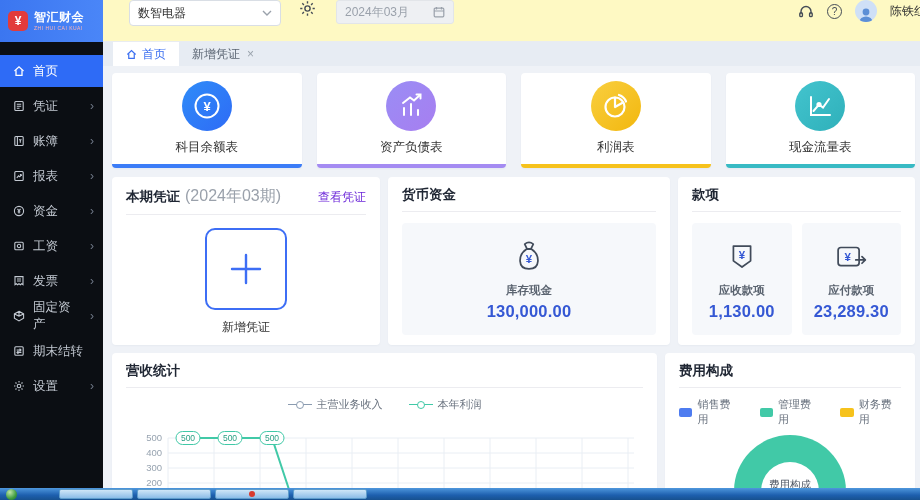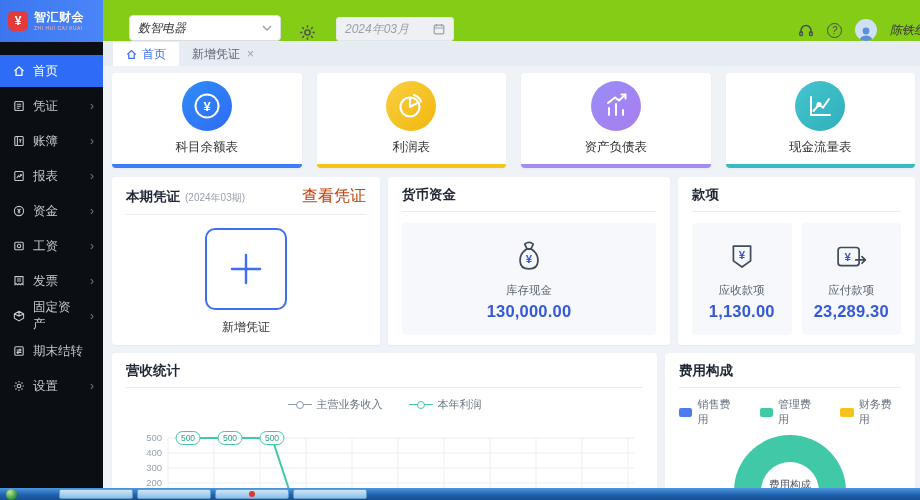--- a/index.html
+++ b/index.html
@@ -7,22 +7,22 @@
   .screen { position:relative; width:920px; height:500px; overflow:hidden; background:#eff2f7; }
 
   
   .logo-box { position:absolute; left:0; top:0; width:103px; height:42px; z-index:3;
     background:linear-gradient(90deg,#3b76f0,#4a86f8); display:flex; align-items:center; gap:6px; padding-left:8px; }
   .logo-mark { width:20px; height:20px; background:#e23b3b; border-radius:5px; color:#fff;
     display:flex; align-items:center; justify-content:center; font-weight:bold; font-size:12px; flex:none; }
   .logo-title { color:#fff; font-size:12px; font-weight:bold; letter-spacing:.5px; line-height:1.15; white-space:nowrap; }
   .logo-sub { color:#ffb4b4; font-size:5px; letter-spacing:.5px; white-space:nowrap; }
 
-  .topbar { position:absolute; left:103px; top:0; right:0; height:42px; background:#84cc16;
-    border-bottom:1px solid #e9ecf0; display:flex; align-items:flex-end; padding:0 0 0 26px;font-style:italic; }
+  .topbar { position:absolute; left:103px; top:0; right:0; height:42px; background:#fef9c3;
+    border-bottom:1px solid #e9ecf0; display:flex; align-items:flex-start; padding:0 0 0 26px; }
   .select { width:152px; height:26px; border:1px solid #d9dee5; border-radius:4px; background:#fff;
     display:flex; align-items:center; justify-content:space-between; padding:0 8px; font-size:12px; color:#333; cursor:pointer; }
   .gear-btn { margin-left:18px; color:#454c56; display:flex; }
   .datebox { margin-left:20px; height:24px; background:#eef0f3; border:1px solid #e2e5e9; border-radius:3px;
     display:flex; align-items:center; gap:24px; padding:0 8px; font-size:12px; color:#9aa1ab; }
   .top-right { margin-left:auto; display:flex; align-items:center; gap:13px; padding-right:0; }
   .tr-icon { color:#454c56; display:flex; }
   .help-circle { width:15px; height:15px; border:1.3px solid #454c56; border-radius:50%; font-size:10px;
     display:flex; align-items:center; justify-content:center; color:#454c56; }
   .avatar { width:22px; height:22px; border-radius:50%; background:#cfe0f7; display:flex; align-items:flex-end; justify-content:center; overflow:hidden; }
@@ -58,32 +58,32 @@
   .card.c2 { border-color:#f6c21c; } .cicon.i2 { background:linear-gradient(135deg,#f9cf3f,#f2b70e); }
   .card.c3 { border-color:#38bac4; } .cicon.i3 { background:linear-gradient(135deg,#43c4ce,#2fb0ba); }
 
   .row2 { display:flex; gap:8px; height:168px; margin-bottom:8px; }
   .row3 { display:flex; gap:8px; height:200px; }
   .panel { background:#fff; border-radius:4px; padding:9px 14px; box-shadow:0 1px 2px rgba(30,60,110,.04); }
   .p-voucher { width:268px; } .p-funds { width:282px; } .p-pay { flex:1; }
   .p-rev { width:545px; } .p-exp { flex:1; }
   .panel-head { display:flex; align-items:baseline; border-bottom:1px solid #ececf0; padding-bottom:7px; }
   .panel-title { font-size:13.5px; font-weight:bold; color:#1f2633; }
-  .panel-period { font-size:10px; color:#9aa1ab; margin-left:5px; }
-  .panel-link { margin-left:auto; font-size:16px; color:#c2410c; cursor:pointer; }
+  .panel-period { font-size:16px; color:#9aa1ab; margin-left:5px; }
+  .panel-link { margin-left:auto; font-size:12px; color:#6d28d9; cursor:pointer; }
 
   .vbody { display:flex; flex-direction:column; align-items:center; padding-top:13px; }
   .plus-btn { width:82px; height:82px; border:2px solid #3d6ef5; border-radius:10px;
     display:flex; align-items:center; justify-content:center; cursor:pointer; background:#fff; }
   .add-label { margin-top:9px; font-size:12px; color:#333; }
 
   .stat-row { display:flex; gap:10px; margin-top:11px; }
   .stat-box { flex:1; background:#f6f8fb; border-radius:4px; height:112px; display:flex;
     flex-direction:column; align-items:center; justify-content:center; gap:4px; }
-  .stat-label { font-size:11.5px; color:#5b6470; }
+  .stat-label { font-size:11.5px; color:#5b6470;font-weight:bold; }
   .stat-amount { font-size:16.5px; font-weight:bold; color:#3558d4; letter-spacing:.2px; }
 
   .chart-legend { display:flex; justify-content:center; gap:26px; margin-top:9px; font-size:11px; color:#6b7480; }
   .lg-item { display:flex; align-items:center; gap:5px; cursor:pointer; }
   .mk { width:24px; height:8px; position:relative; }
   .mk::before { content:''; position:absolute; left:0; right:0; top:3px; border-top:1.5px solid currentColor; }
   .mk::after { content:''; position:absolute; left:8px; top:0; width:6px; height:6px;
     border:1.5px solid currentColor; border-radius:50%; background:#fff; }
   .mk-gray { color:#8a9bb0; } .mk-teal { color:#41c9a7; }
 
@@ -285,39 +285,39 @@
     <div class="cards">
       <div class="card c0">
         <div class="cicon i0">
           <svg width="40" height="40" viewBox="0 0 40 40">
               <circle cx="20" cy="20" r="11.5" fill="none" stroke="#fff" stroke-width="2"></circle>
               <text x="20" y="25" text-anchor="middle" font-size="13" font-weight="bold" fill="#fff">¥</text>
             </svg>
         </div>
         <div class="card-label">科目余额表</div>
       </div>
+      <div class="card c1">
+        <div class="cicon i1">
+          <svg width="40" height="40" viewBox="0 0 40 40" fill="none" stroke="#fff" stroke-width="2" stroke-linecap="round">
+            <path d="M13 29 V22 M20 29 V18 M27 29 V24"></path>
+              <path d="M12 17 L19 11.5 L23 14.5 L29 9"></path>
+              <path d="M25.5 8.5 H29.5 V12.5"></path>
+          </svg>
+        </div>
+        <div class="card-label">资产负债表</div>
+      </div>
       <div class="card c2">
         <div class="cicon i2">
           <svg width="40" height="40" viewBox="0 0 40 40" fill="none" stroke="#fff" stroke-width="2.2" stroke-linecap="round">
             <circle cx="19" cy="21" r="9.5"></circle>
               <path d="M19 21 V11.5 M19 21 L27 16.5"></path>
               <path d="M23 9 a11 11 0 0 1 7 6.5"></path>
           </svg>
         </div>
         <div class="card-label">利润表</div>
-      </div>
-      <div class="card c1">
-        <div class="cicon i1">
-          <svg width="40" height="40" viewBox="0 0 40 40" fill="none" stroke="#fff" stroke-width="2" stroke-linecap="round">
-            <path d="M13 29 V22 M20 29 V18 M27 29 V24"></path>
-              <path d="M12 17 L19 11.5 L23 14.5 L29 9"></path>
-              <path d="M25.5 8.5 H29.5 V12.5"></path>
-          </svg>
-        </div>
-        <div class="card-label">资产负债表</div>
       </div>
       <div class="card c3">
         <div class="cicon i3">
           <svg width="40" height="40" viewBox="0 0 40 40" fill="none" stroke="#fff" stroke-width="2" stroke-linecap="round">
             <path d="M11 11 V29 H30"></path>
               <path d="M13.5 25 L19 18.5 L23 21.5 L29 13"></path>
               <circle cx="19" cy="18.5" r="1.6" fill="#fff"></circle>
           </svg>
         </div>
         <div class="card-label">现金流量表</div>

